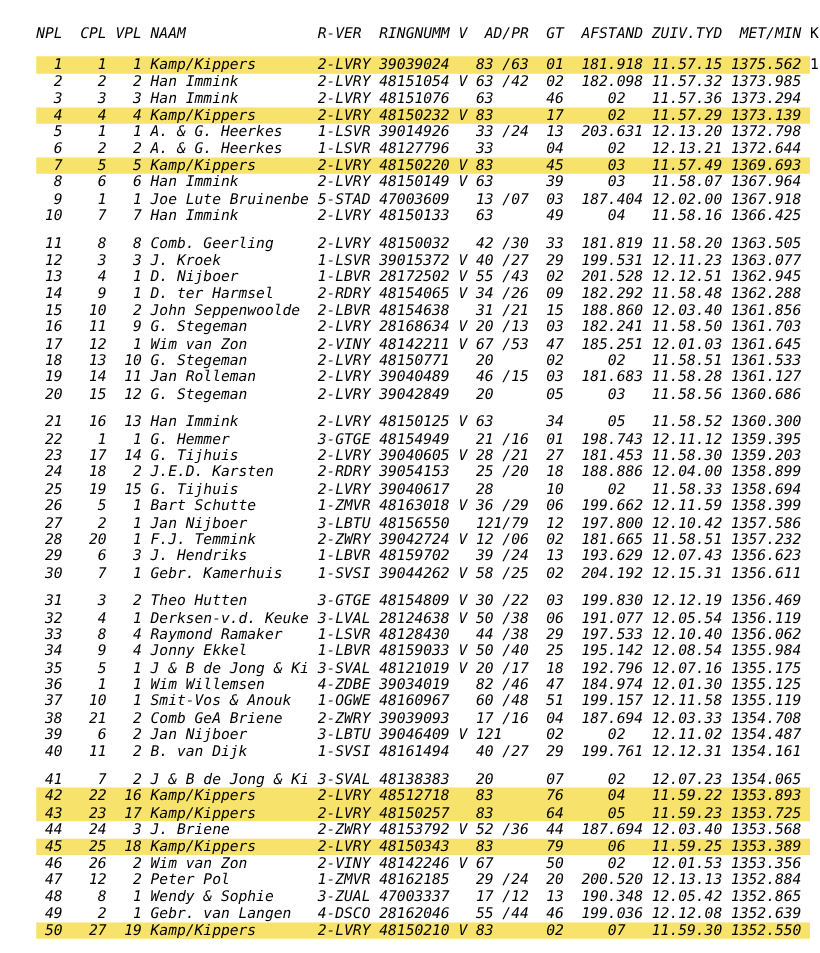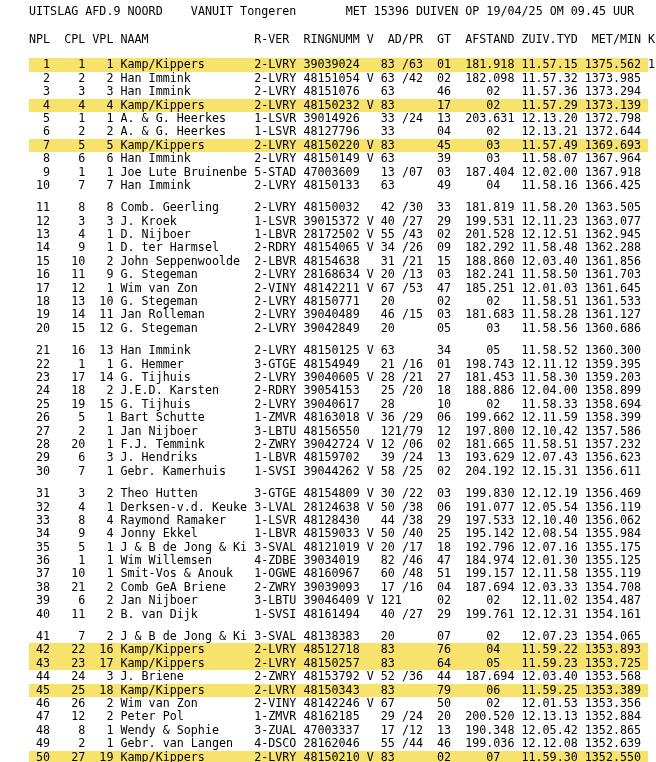--- a/index.html
+++ b/index.html
@@ -7,21 +7,21 @@
     width:656px;height:762px;overflow:hidden;
     font-family:"DejaVu Sans Mono","Liberation Mono",monospace;
     font-size:11.7px;color:#000;
   }
   .page{padding:5px 0 0 29px;}
   .title-line{white-space:pre;line-height:13px;}
   .row{white-space:nowrap;line-height:13.4px;height:13.4px;}
   .header-row{margin-top:15px;}
   #rows{margin-top:12px;}
   .row.gap{margin-top:9px;}
-  .band{display:inline-block;}
+  .band{display:inline-block;font-style:italic;}
   .row.hl .band{background:var(--hl,#f7e26b);}
   .row span.c{display:inline-block;vertical-align:top;white-space:pre;}
   .c-npl{width:3ch;text-align:right;margin-right:2ch;}
   .c-cpl{width:3ch;text-align:right;margin-right:1ch;}
   .c-vpl{width:3ch;text-align:right;margin-right:1ch;}
   .c-name{width:18ch;margin-right:1ch;}
   .c-rver{width:6ch;margin-right:1ch;}
   .c-ring{width:8ch;margin-right:1ch;}
   .c-v{width:1ch;margin-right:1ch;}
   .c-adn{width:3ch;text-align:left;}
@@ -31,21 +31,20 @@
   .c-afs{width:7ch;text-align:right;margin-right:1ch;}
   .c-afs.seq{width:5ch;margin-right:3ch;}
   .c-tyd{width:8ch;margin-right:1ch;}
   .c-speed{width:8ch;text-align:right;margin-right:1ch;}
   .c-k{width:2ch;}
 </style>
 </head>
 <body>
 
 <div class="page">
-  <div class="title-line">UITSLAG AFD.9 NOORD    VANUIT Tongeren       MET 15396 DUIVEN OP 19/04/25 OM 09.45 UUR</div>
 
   <div class="row header-row">
     <span class="band"><span class="c c-npl">NPL</span><span class="c c-cpl">CPL</span><span class="c c-vpl">VPL</span><span class="c c-name">NAAM</span><span class="c c-rver">R-VER</span><span class="c c-ring">RINGNUMM</span><span class="c c-v">V</span><span class="c c-adpr-h">AD/PR</span><span class="c c-gt">GT</span><span class="c c-afs">AFSTAND</span><span class="c c-tyd">ZUIV.TYD</span><span class="c c-speed">MET/MIN</span></span><span class="c c-k">K</span>
   </div>
 
   <div id="rows">
       <div class="row hl"><span class="band"><span class="c c-npl">1</span><span class="c c-cpl">1</span><span class="c c-vpl">1</span><span class="c c-name">Kamp/Kippers</span><span class="c c-rver">2-LVRY</span><span class="c c-ring">39039024</span><span class="c c-v"></span><span class="c c-adn">83</span><span class="c c-add">/63</span><span class="c c-gt">01</span><span class="c c-afs">181.918</span><span class="c c-tyd">11.57.15</span><span class="c c-speed">1375.562</span></span><span class="c c-k">1</span></div>
       <div class="row"><span class="band"><span class="c c-npl">2</span><span class="c c-cpl">2</span><span class="c c-vpl">2</span><span class="c c-name">Han Immink</span><span class="c c-rver">2-LVRY</span><span class="c c-ring">48151054</span><span class="c c-v">V</span><span class="c c-adn">63</span><span class="c c-add">/42</span><span class="c c-gt">02</span><span class="c c-afs">182.098</span><span class="c c-tyd">11.57.32</span><span class="c c-speed">1373.985</span></span><span class="c c-k"></span></div>
       <div class="row"><span class="band"><span class="c c-npl">3</span><span class="c c-cpl">3</span><span class="c c-vpl">3</span><span class="c c-name">Han Immink</span><span class="c c-rver">2-LVRY</span><span class="c c-ring">48151076</span><span class="c c-v"></span><span class="c c-adn">63</span><span class="c c-add"></span><span class="c c-gt">46</span><span class="c c-afs seq">02</span><span class="c c-tyd">11.57.36</span><span class="c c-speed">1373.294</span></span><span class="c c-k"></span></div>
       <div class="row hl"><span class="band"><span class="c c-npl">4</span><span class="c c-cpl">4</span><span class="c c-vpl">4</span><span class="c c-name">Kamp/Kippers</span><span class="c c-rver">2-LVRY</span><span class="c c-ring">48150232</span><span class="c c-v">V</span><span class="c c-adn">83</span><span class="c c-add"></span><span class="c c-gt">17</span><span class="c c-afs seq">02</span><span class="c c-tyd">11.57.29</span><span class="c c-speed">1373.139</span></span><span class="c c-k"></span></div>

